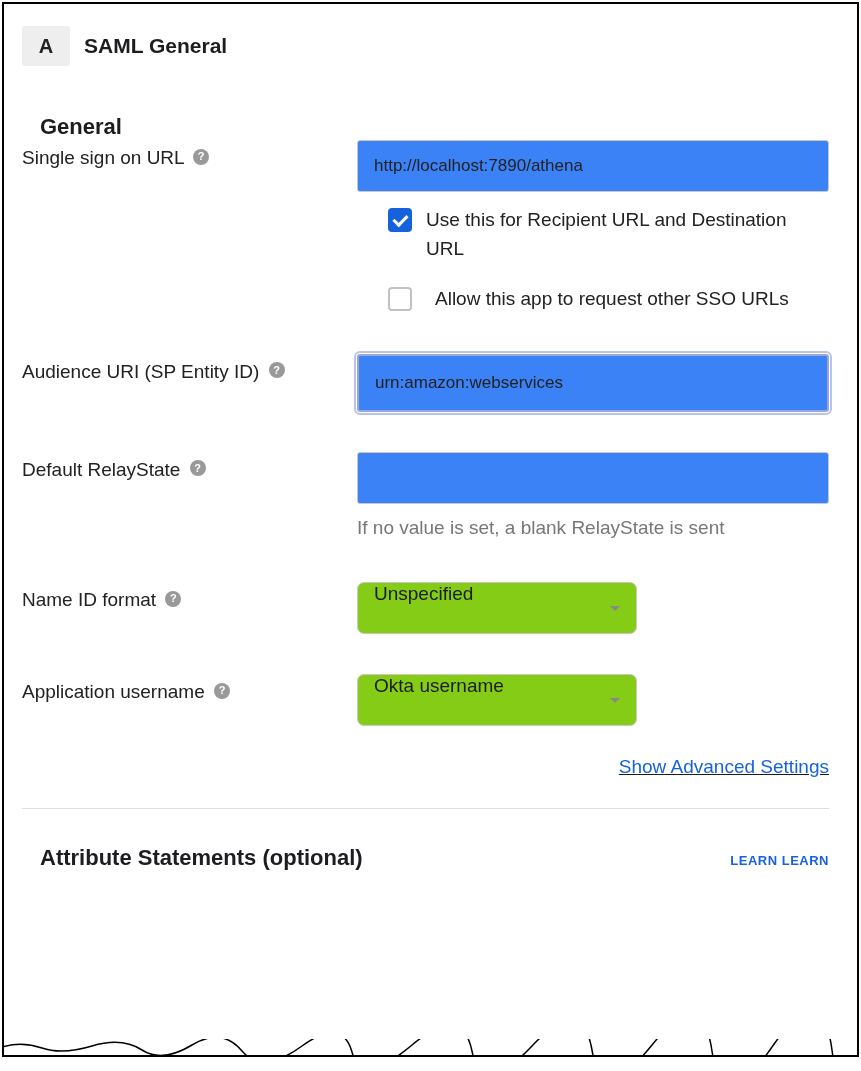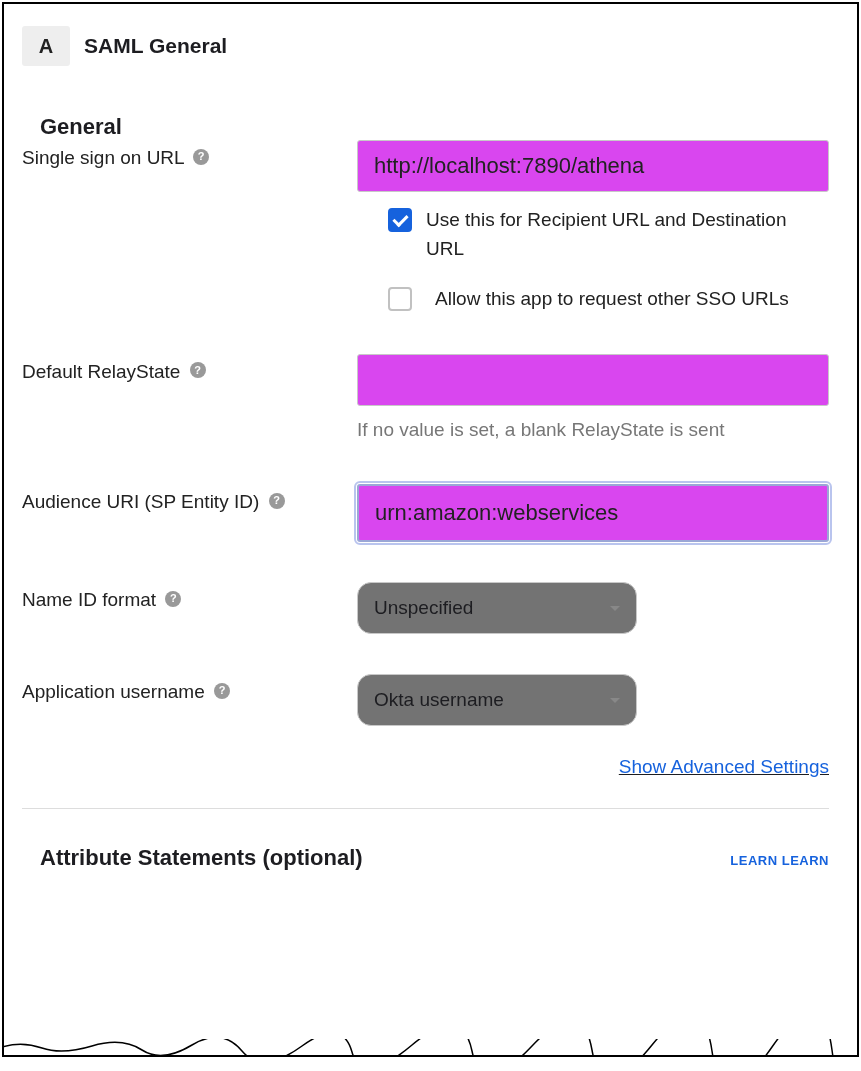--- a/index.html
+++ b/index.html
@@ -51,23 +51,23 @@
       position: relative;
       top: -2px;
     }
     .form-control-col { flex: 1; }
     .text-input {
       width: 100%;
       height: 52px;
       border: 1px solid #c8c8c8;
       border-radius: 3px;
       padding: 0 16px;
-      font-size: 22px;
+      font-size: 17px;
       color: #222;
-      background: #d946ef;
+      background: #3b82f6;
     }
     .text-input.focused {
       border: 2px solid #9ba7d6;
       outline: 2px solid #b9c4ee;
       outline-offset: 1px;
       height: 58px;
     }
     .checkbox-row {
       display: flex;
       align-items: flex-start;
@@ -103,23 +103,23 @@
     .helper-text {
       font-size: 19px;
       color: #777;
       margin-top: 10px;
       line-height: 1.5;
     }
     .select {
       width: 280px;
       height: 52px;
       border: 1px solid #c8c8c8;
-      border-radius: 14px;
-      background: #737373;
-      display: flex; align-items: center;
+      border-radius: 7px;
+      background: #84cc16;
+      display: flex; align-items: flex-start;
       padding: 0 40px 0 16px;
       font-size: 19px;
       position: relative;
     }
     .select::after {
       content: "";
       position: absolute;
       right: 16px; top: 50%;
       margin-top: -2px;
       border: 5px solid transparent;
@@ -171,36 +171,36 @@
         </div>
         <div class="checkbox-row" style="margin-top:22px;gap:23px;">
           <div class="checkbox"></div>
           <span>Allow this app to request other SSO URLs</span>
         </div>
       </div>
     </div>
 
     <div class="form-row">
       <div class="form-label">
+        <span>Audience URI (SP Entity ID)</span>
+        <span class="help-icon">?</span>
+      </div>
+      <div class="form-control-col">
+        <input type="text" class="text-input focused" value="urn:amazon:webservices" style="">
+      </div>
+    </div>
+
+    <div class="form-row">
+      <div class="form-label">
         <span>Default RelayState</span>
         <span class="help-icon">?</span>
       </div>
       <div class="form-control-col">
         <input type="text" class="text-input" value="" style="">
         <div class="helper-text">If no value is set, a blank RelayState is sent</div>
-      </div>
-    </div>
-
-    <div class="form-row">
-      <div class="form-label">
-        <span>Audience URI (SP Entity ID)</span>
-        <span class="help-icon">?</span>
-      </div>
-      <div class="form-control-col">
-        <input type="text" class="text-input focused" value="urn:amazon:webservices" style="">
       </div>
     </div>
 
     <div class="form-row">
       <div class="form-label">
         <span>Name ID format</span>
         <span class="help-icon">?</span>
       </div>
       <div class="form-control-col">
         <div class="select">

